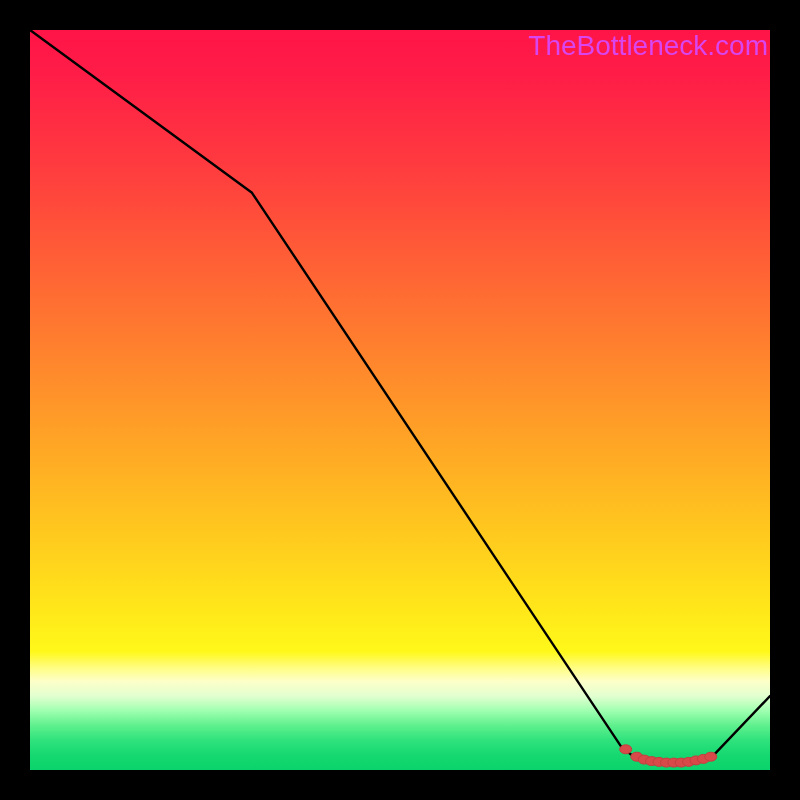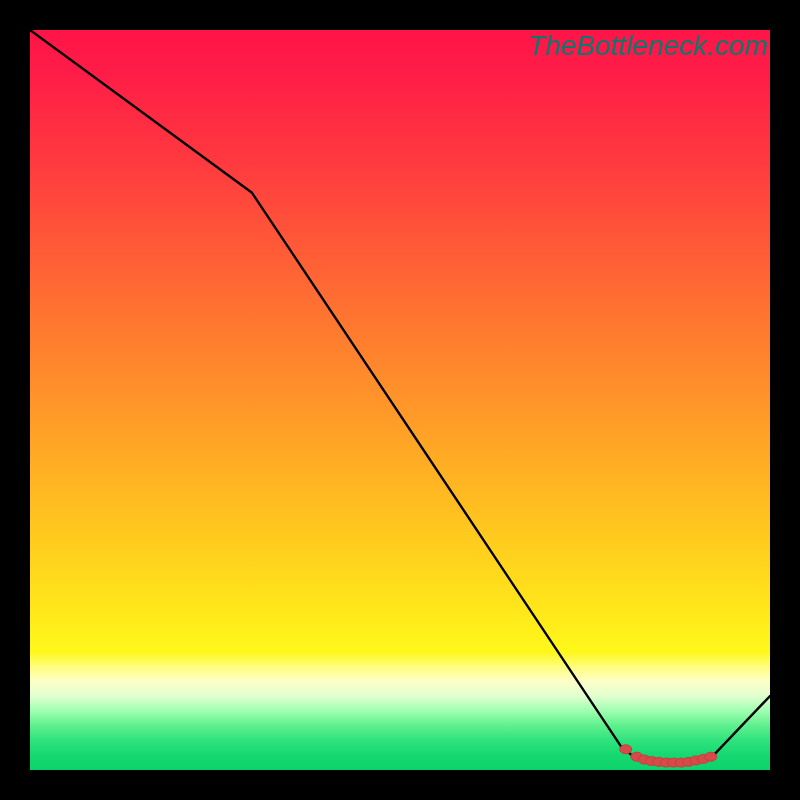--- a/index.html
+++ b/index.html
@@ -47,26 +47,25 @@
       #5ff08e 94%,
       #2fe27c 96%,
       #15d870 98%,
       #0bd36b 100%
     );
   }
   .watermark {
     position: absolute;
     top: 0;
     right: 2px;
-    color: #0f766e;
+    color: #d946ef;
     font-size: 28px;
     font-family: Arial, Helvetica, sans-serif;
     letter-spacing: 0px;
     user-select: none;
-    font-style: italic;
   }
   svg.curve {
     position: absolute;
     inset: 0;
     width: 740px;
     height: 740px;
   }
 </style>
 </head>
 <body>

